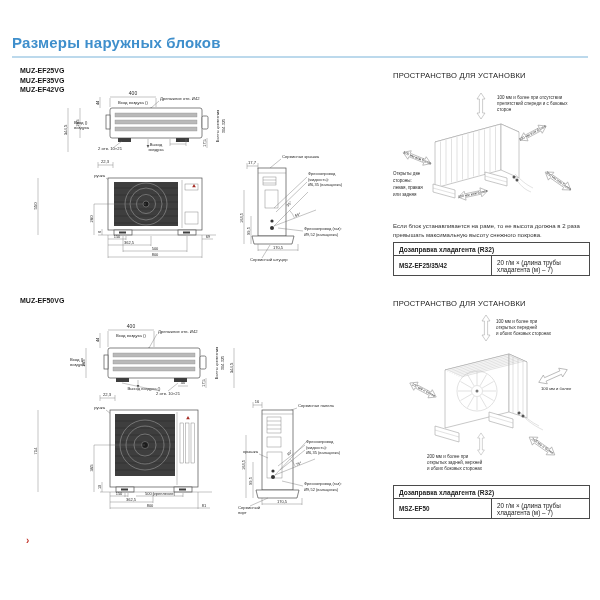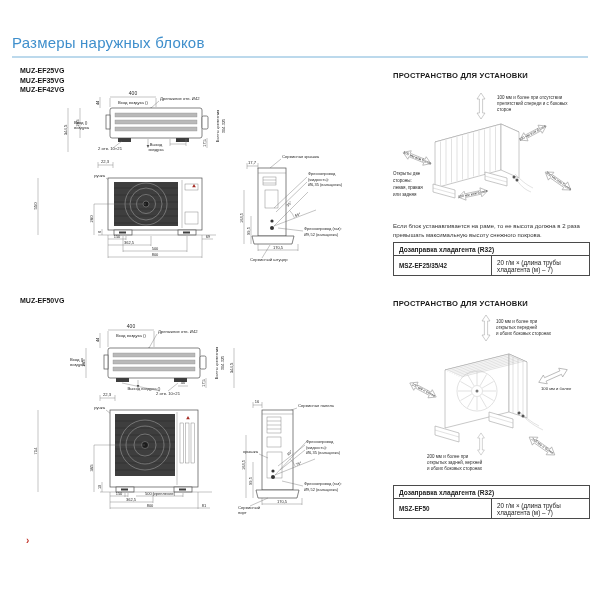--- a/index.html
+++ b/index.html
@@ -1,22 +1,22 @@
 <!DOCTYPE html>
 <html><head>
 <meta charset="utf-8">
 <style>
   html,body{margin:0;padding:0;background:#e8e8e8;}
   #page{position:relative;width:600px;height:600px;background:#ffffff;overflow:hidden;
         font-family:"Liberation Sans",sans-serif;}
   .abs{position:absolute;}
-  #title{left:12px;top:34px;font-size:15px;color:#3f8fcc;font-weight:400;letter-spacing:.2px;}
+  #title{left:12px;top:34px;font-size:15px;color:#3f8fcc;font-weight:700;letter-spacing:.2px;}
   #rule{left:12px;top:56px;width:576px;height:2px;background:#bcd9ec;}
   .model{left:20px;font-size:7px;font-weight:bold;color:#161616;line-height:9.5px;}
-  .sp-head{left:393px;font-size:7.6px;font-weight:bold;color:#1b1b1b;letter-spacing:.2px;}
+  .sp-head{left:393px;font-size:7.6px;font-weight:normal;color:#1b1b1b;letter-spacing:.2px;}
   .note{left:393px;width:197px;font-size:6px;line-height:8.5px;color:#333;}
   .rtable{position:absolute;border-collapse:collapse;background:#fff;table-layout:fixed;}
   .rtable td{border:1px solid #4a4a4a;font-size:6.3px;padding:2.5px 5px;color:#222;}
   .rtable td.hdr{font-weight:bold;font-size:6.6px;}
   .rtable td.mod{font-weight:bold;width:54px;}
   #footer{left:26px;top:536px;display:flex;align-items:center;gap:5px;}
   #footer .chev{font-size:10px;font-weight:bold;color:#c4372d;line-height:10px;}
   #footer .ftxt{font-size:8px;color:#8a4a44;}
   svg{position:absolute;overflow:visible;}
   svg text{font-family:"Liberation Sans",sans-serif;fill:#2b2b2b;}

